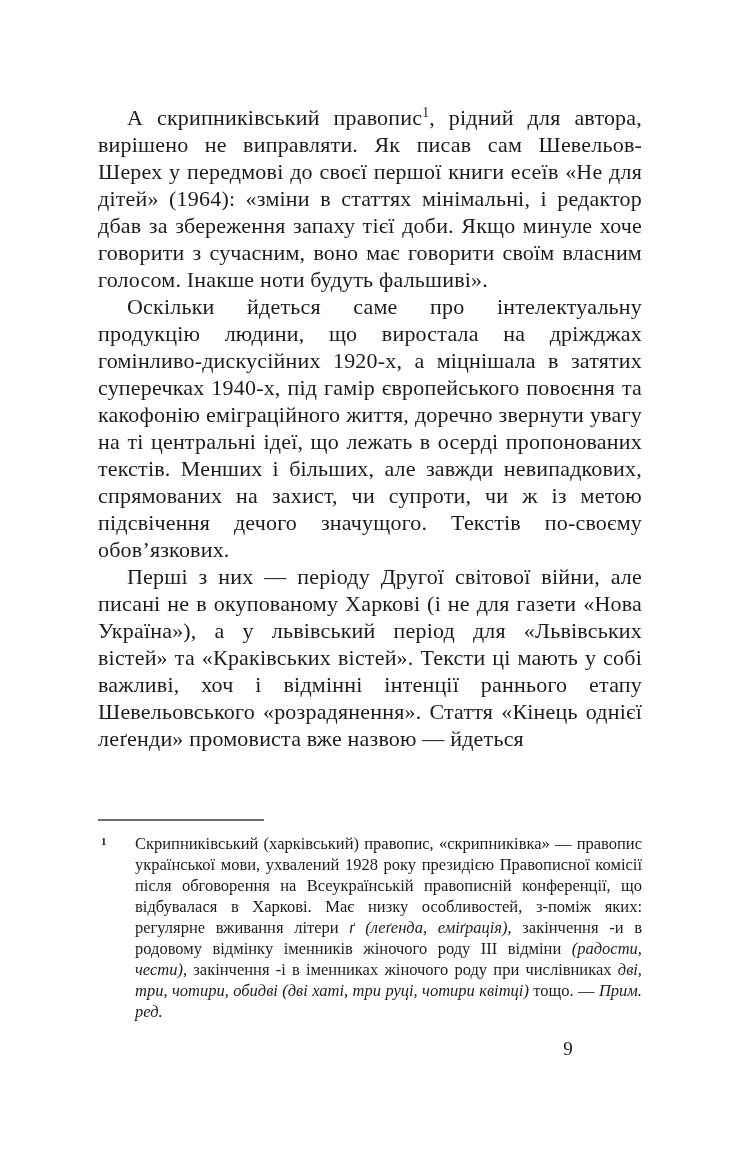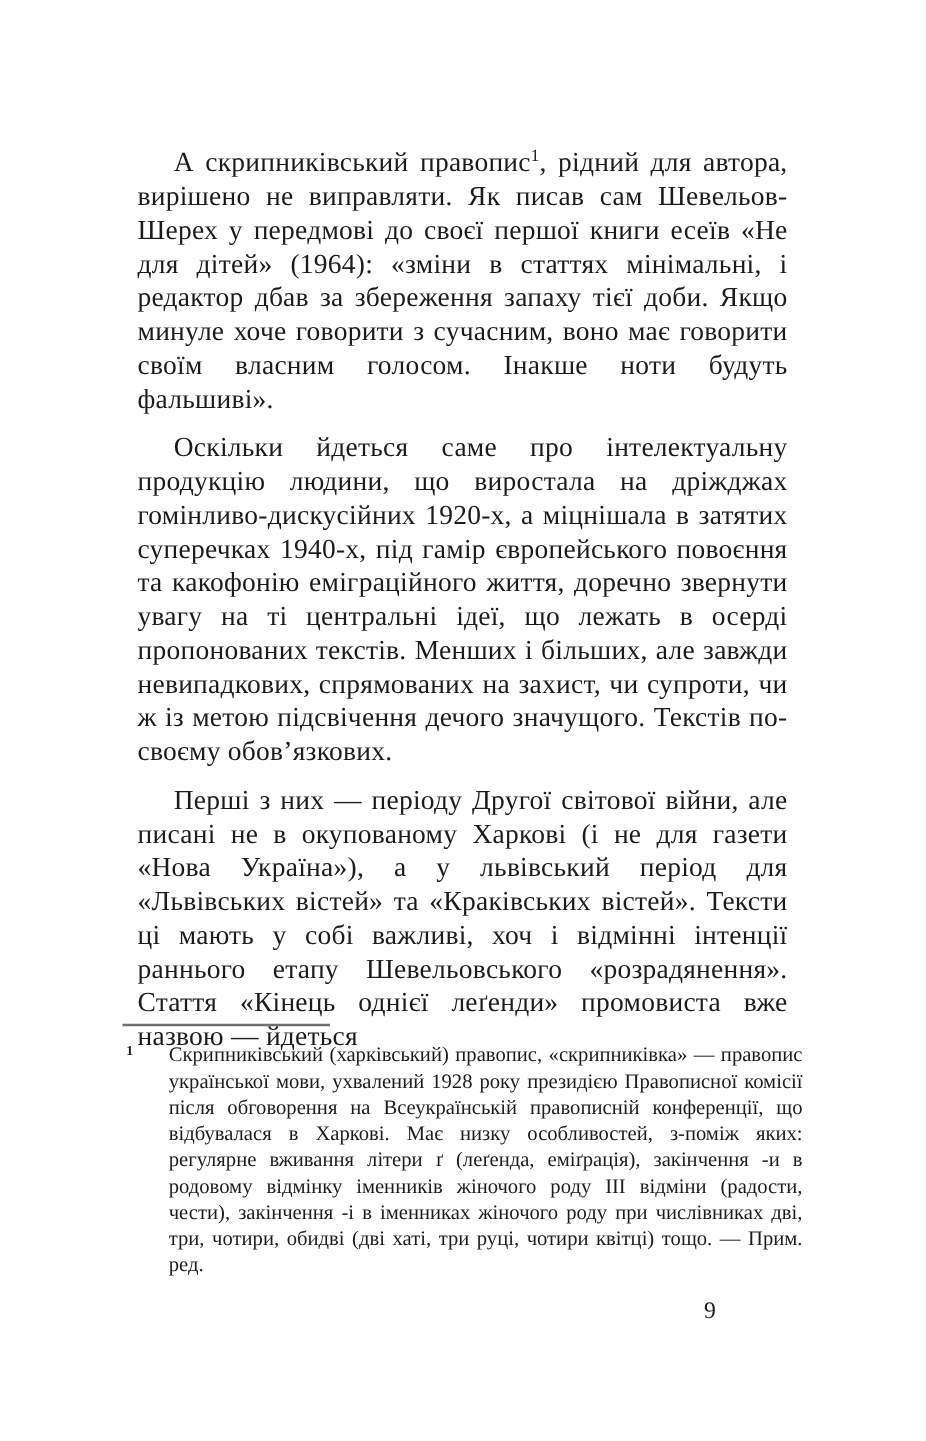--- a/index.html
+++ b/index.html
@@ -20,29 +20,30 @@
     position: absolute;
     left: 98px;
     top: 104px;
     width: 544px;
     font-size: 22px;
     line-height: 27px;
     text-align: justify;
     letter-spacing: 0.2px;
   }
   .body-text p {
-    margin: 12px;
+    margin: 0;
     text-indent: 29px;
   }
   .sup {
     vertical-align: super;
     font-size: 0.62em;
     line-height: 0;
   }
   .italic {
+    font-style: italic;
   }
   .footnote-sep {
     position: absolute;
     left: 98px;
     top: 819px;
     width: 166px;
     height: 2px;
     background: #6f6f6f;
   }
   .footnote {

